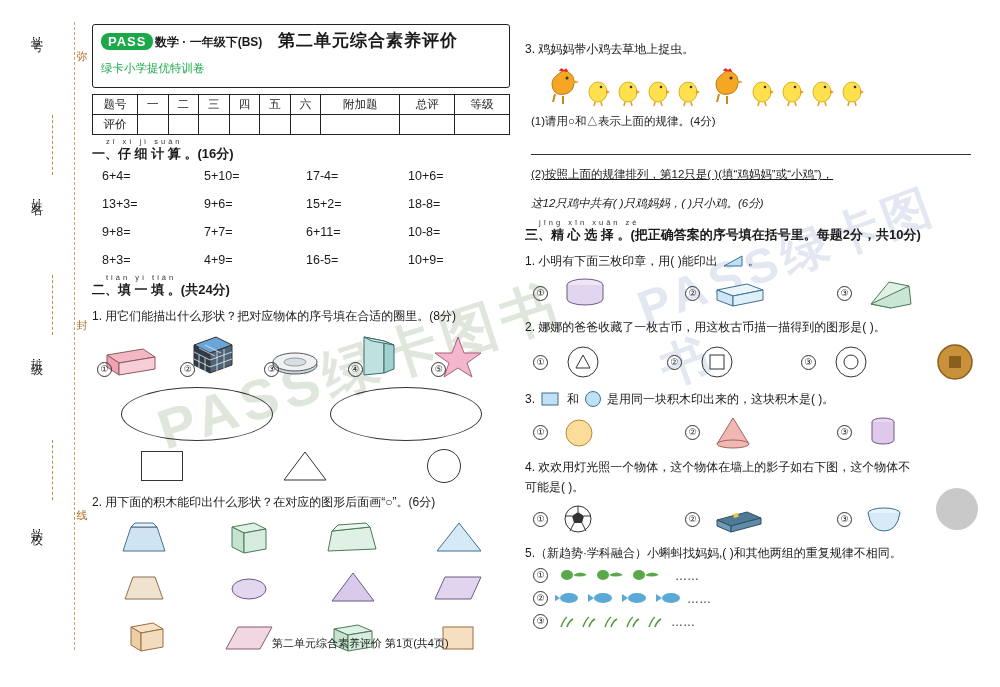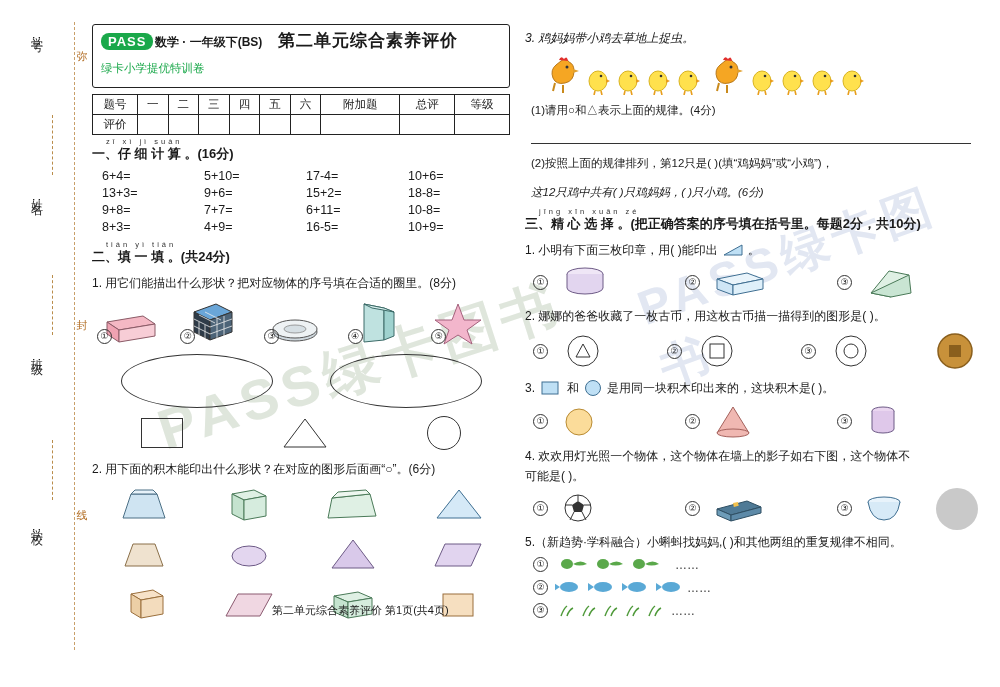--- a/index.html
+++ b/index.html
@@ -81,21 +81,21 @@
     position:absolute;top:-8px;left:14px;color:#333;
   }
   .pinyin2{
     font-size:7.5px;font-weight:normal;letter-spacing:3px;
     position:absolute;top:-8px;left:14px;color:#333;
   }
 
   
   .calc{
     display:grid;grid-template-columns:repeat(4,1fr);
-    row-gap:3px;font-size:12.5px;margin:6px 0 0 10px;
+    row-gap:14px;font-size:12.5px;margin:6px 0 0 10px;
   }
 
   
   .q{font-size:12px;margin:8px 0 2px 0;line-height:1.5;}
   .sub{font-size:11.5px;margin:6px 0 2px 6px;line-height:1.6;}
 
   
   .shapes-row{display:flex;align-items:flex-end;justify-content:space-around;margin:6px 0 0 0;}
   .shape-cell{position:relative;text-align:center;width:70px;}
   .num{
@@ -357,21 +357,21 @@
       <svg width="58" height="42">
         <rect x="14" y="10" width="30" height="22" fill="#f6dfc0" stroke="#9a6f3c" stroke-width="1"></rect>
       </svg>
     </div>
 
     <div class="footer footer-left">第二单元综合素养评价    第1页(共4页)</div>
   </div>
 
   <div class="col col-right">
 
-    <div class="q" style="margin-top:5px;font-style:italic;">3. 鸡妈妈带小鸡去草地上捉虫。</div>
+    <div class="q" style="margin-top:16px;">3. 鸡妈妈带小鸡去草地上捉虫。</div>
 
     <div class="chicks">
       <svg width="40" height="40" viewBox="0 0 40 40">
         <path d="M20 6 q5 -4 8 1 q5 2 5 9 q0 10 -9 12 q-9 2 -12 -5 q-3 -8 3 -13 z" fill="#f5a623" stroke="#b8781a" stroke-width="1"></path>
         <path d="M18 5 q2 -5 5 -1 q3 -4 4 2" fill="#e2302d"></path>
         <circle cx="26" cy="12" r="1.5" fill="#333"></circle>
         <polygon points="32,14 38,16 32,18" fill="#e2a02d"></polygon>
         <path d="M14 28 l-2 8 M22 30 l0 8" stroke="#c98a1c" stroke-width="2"></path>
       </svg>
       <svg width="26" height="30" viewBox="0 0 26 30">
@@ -427,21 +427,21 @@
         <ellipse cx="13" cy="16" rx="9" ry="10" fill="#ffe14d" stroke="#d9b31e" stroke-width="1"></ellipse>
         <circle cx="16" cy="11" r="1.3" fill="#333"></circle>
         <polygon points="21,14 25,16 21,18" fill="#e89d1c"></polygon>
         <path d="M10 26 l-1 4 M16 26 l1 4" stroke="#e89d1c" stroke-width="1.6"></path>
       </svg>
     </div>
 
     <div class="sub">(1)请用○和△表示上面的规律。(4分)</div>
     <div style="margin:10px 6px 0 6px;border-bottom:1px solid #333;height:14px;"></div>
 
-    <div class="sub" style="margin-top:10px;">(2)按照上面的规律排列，第12只是(          )(填“鸡妈妈”或“小鸡”)，</div>
+    <div class="sub" style="margin-top:10px;text-decoration:underline;">(2)按照上面的规律排列，第12只是(          )(填“鸡妈妈”或“小鸡”)，</div>
     <div class="sub" style="margin-top:10px;font-style:italic;">这12只鸡中共有(        )只鸡妈妈，(        )只小鸡。(6分)</div>
 
     <div class="sec" style="margin-top:14px;">
       <span class="pinyin2">jīng  xīn  xuǎn  zé</span>
       <span>三、精 心 选 择 。(把正确答案的序号填在括号里。每题2分，共10分)</span>
     </div>
 
     <div class="q" style="display:flex;align-items:center;">
       <span>1. 小明有下面三枚印章，用(       )能印出</span>
       <svg width="26" height="16" style="margin:0 2px;">

